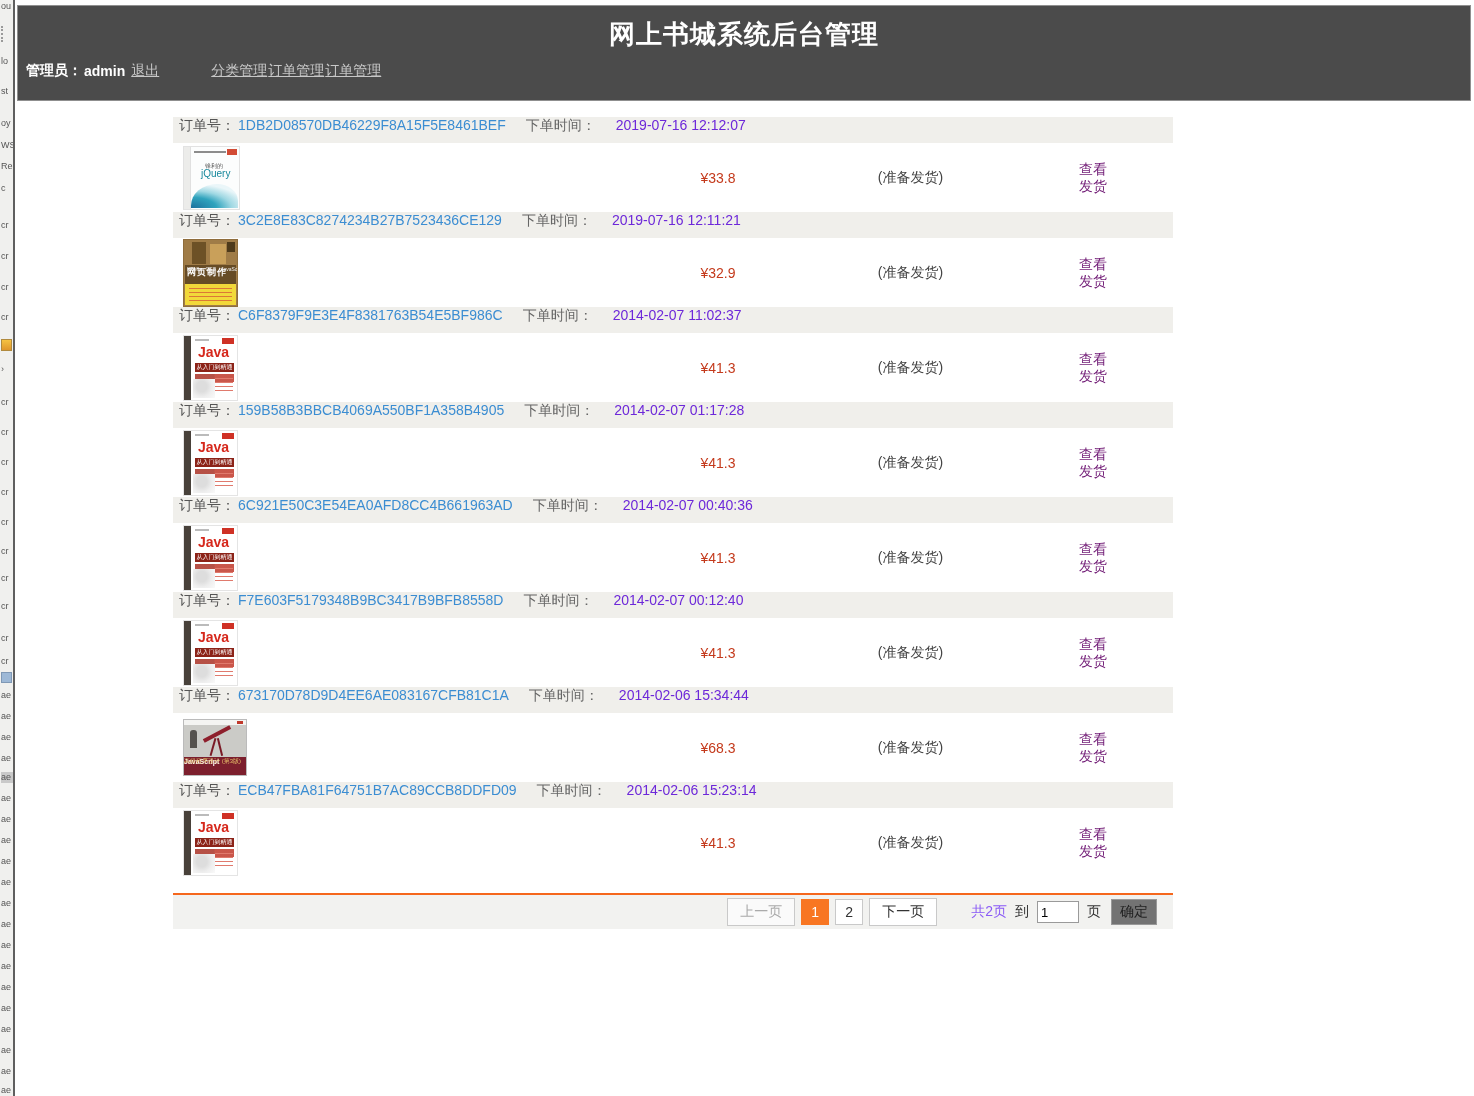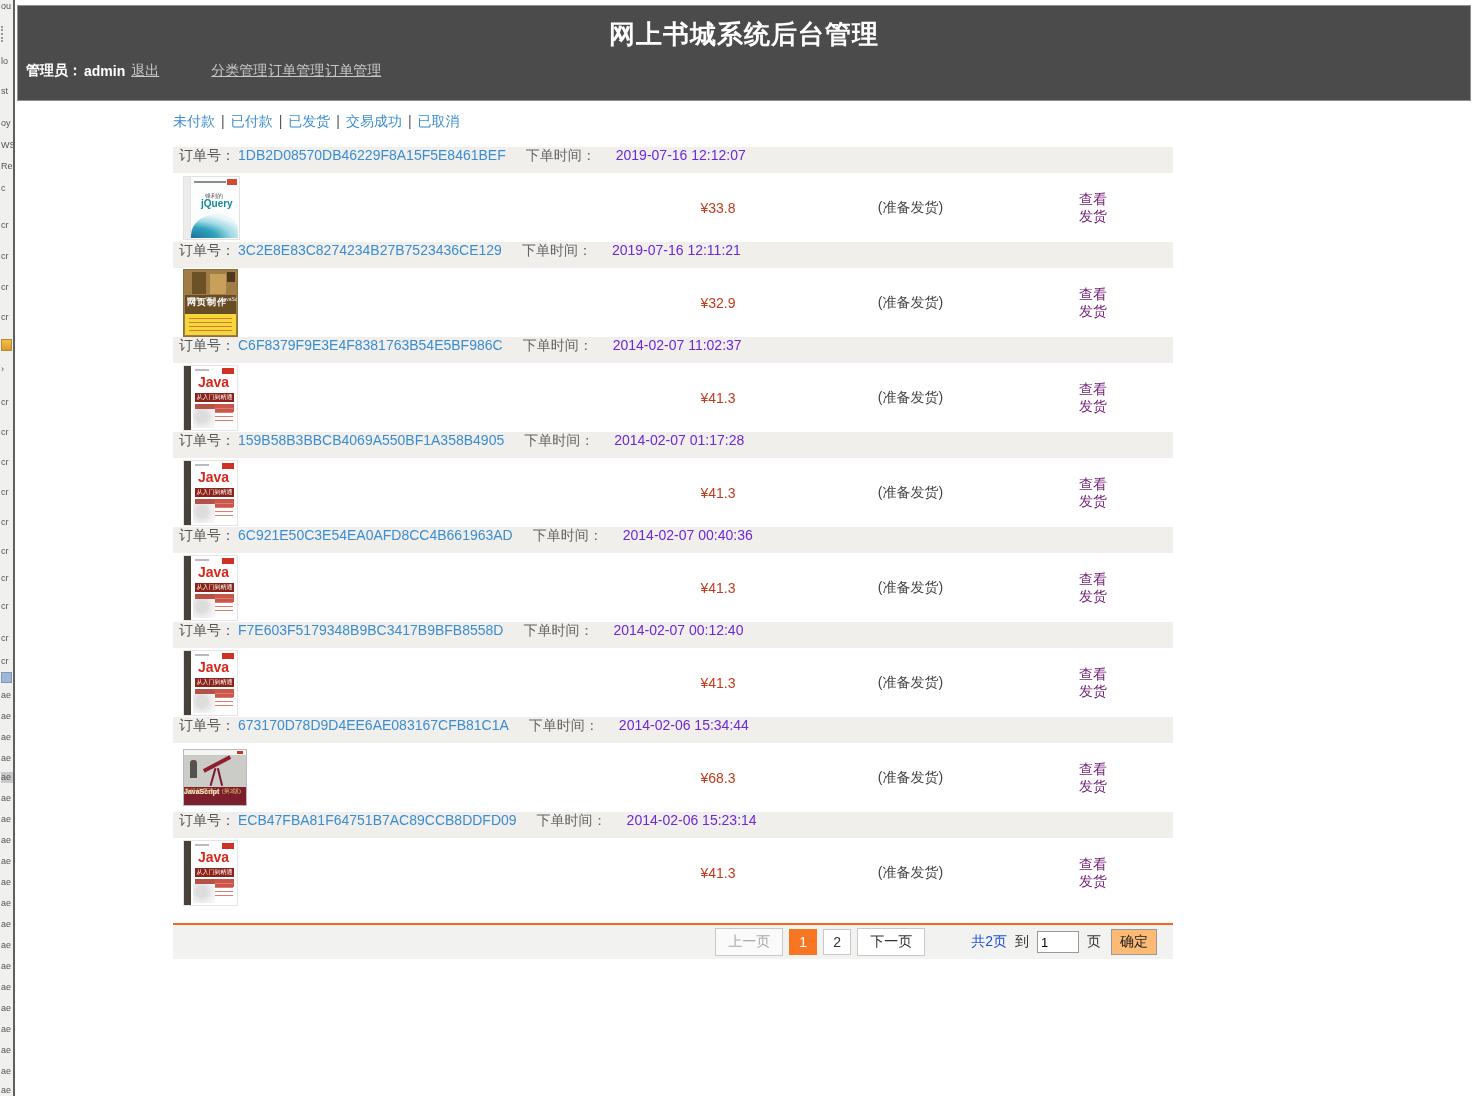--- a/index.html
+++ b/index.html
@@ -51,36 +51,36 @@
   .cell-ops{display:flex;flex-direction:column;align-items:center;line-height:17px;}
   .cell-ops a{color:#701a75;}
 
   
   .pager{margin-top:16px;border-top:2px solid #f5671d;background:#f2f2f0;height:36px;display:flex;align-items:center;
          justify-content:flex-end;padding-right:16px;box-sizing:border-box;gap:6px;font-size:14px;}
   .pg-btn{border:1px solid #c9c9c9;background:#fff;padding:4px 12px;color:#333;display:inline-block;}
   .pg-prev{color:#aaa;background:#fafafa;}
   .pg-num{border:1px solid #c9c9c9;background:#fff;padding:4px 8px;min-width:10px;text-align:center;}
   .pg-num.active{background:#f87622;border-color:#f87622;color:#fff;}
-  .pg-total{margin-left:40px;color:#1d4ed8;}
+  .pg-total{margin-left:28px;color:#8b5cf6;}
   .pg-to{margin-left:2px;}
   .pg-input{width:34px;height:18px;border:1px solid #9a9a9a;font-size:13px;padding:1px 3px;margin:0 2px;}
-  .pg-ok{border:1px solid #999;background:#fdba74;padding:3px 8px;margin-left:4px;color:#222;cursor:pointer;}
+  .pg-ok{border:1px solid #999;background:#737373;padding:3px 8px;margin-left:4px;color:#222;cursor:pointer;}
 
   
   .book{display:inline-block;position:relative;}
   .bk{position:relative;display:block;box-sizing:border-box;overflow:hidden;}
   .bk span{position:absolute;}
 
   .bk-jquery{width:57px;height:64px;background:#fcfdfd;border:1px solid #e2e2e2;}
   .bk-jquery::before{content:"";position:absolute;left:0;top:0;bottom:0;width:6px;background:#ececea;border-right:1px solid #e0e0e0;}
   .jq-topline{top:4px;left:10px;width:32px;height:2px;background:#8c8c8c;}
   .jq-badge{top:2px;right:2px;width:10px;height:6px;background:#d24b35;}
   .jq-t1{top:15px;left:21px;font-size:6px;color:#555;}
-  .jq-t2{top:21px;left:17px;font-size:10px;font-weight:bold;color:#16889c;}
+  .jq-t2{top:21px;left:17px;font-size:10px;font-weight:normal;color:#16889c;}
   .jq-wave{top:auto;left:7px;right:1px;bottom:1px;height:24px;
            background:radial-gradient(120% 100% at 0% 100%,#1c6f9c 0%,#2fa3bd 45%,#9fd8e3 72%,#eaf6f9 100%);
            border-radius:55% 45% 0 0/90% 70% 0 0;}
 
   .bk-htmlcss{width:55px;height:68px;background:#a07c47;border:1px solid #8f6d3c;}
   .ht-b1{top:2px;left:8px;width:14px;height:22px;background:#6d5126;}
   .ht-b2{top:4px;left:26px;width:16px;height:20px;background:#c9a05a;}
   .ht-b3{top:2px;right:2px;width:8px;height:10px;background:#4e3a1a;}
   .ht-band{top:25px;left:1px;right:1px;height:19px;background:rgba(62,42,16,.58);color:#fff;padding:1px 2px;}
   .ht-l1{display:block;font-size:5px;color:#eee;white-space:nowrap;}
@@ -174,23 +174,20 @@
       <span class="admin-nav">
         <a>分类管理</a>
         <a>订单管理</a>
         <a>订单管理</a>
       </span>
     </div>
   </div>
 
   <div class="content">
 
-    <div class="filters">
-      <a>未付款</a><span class="sep">|</span><a>已付款</a><span class="sep">|</span><a>已发货</a><span class="sep">|</span><a>交易成功</a><span class="sep">|</span><a>已取消</a>
-    </div>
 
 
     <div class="orders">
   <div class="order">
     <div class="order-head">
       <span class="o-label">订单号：</span>
       <a class="o-id">1DB2D08570DB46229F8A15F5E8461BEF</a>
       <span class="o-time-label">下单时间：</span>
       <span class="o-time">2019-07-16 12:12:07</span>
     </div>

